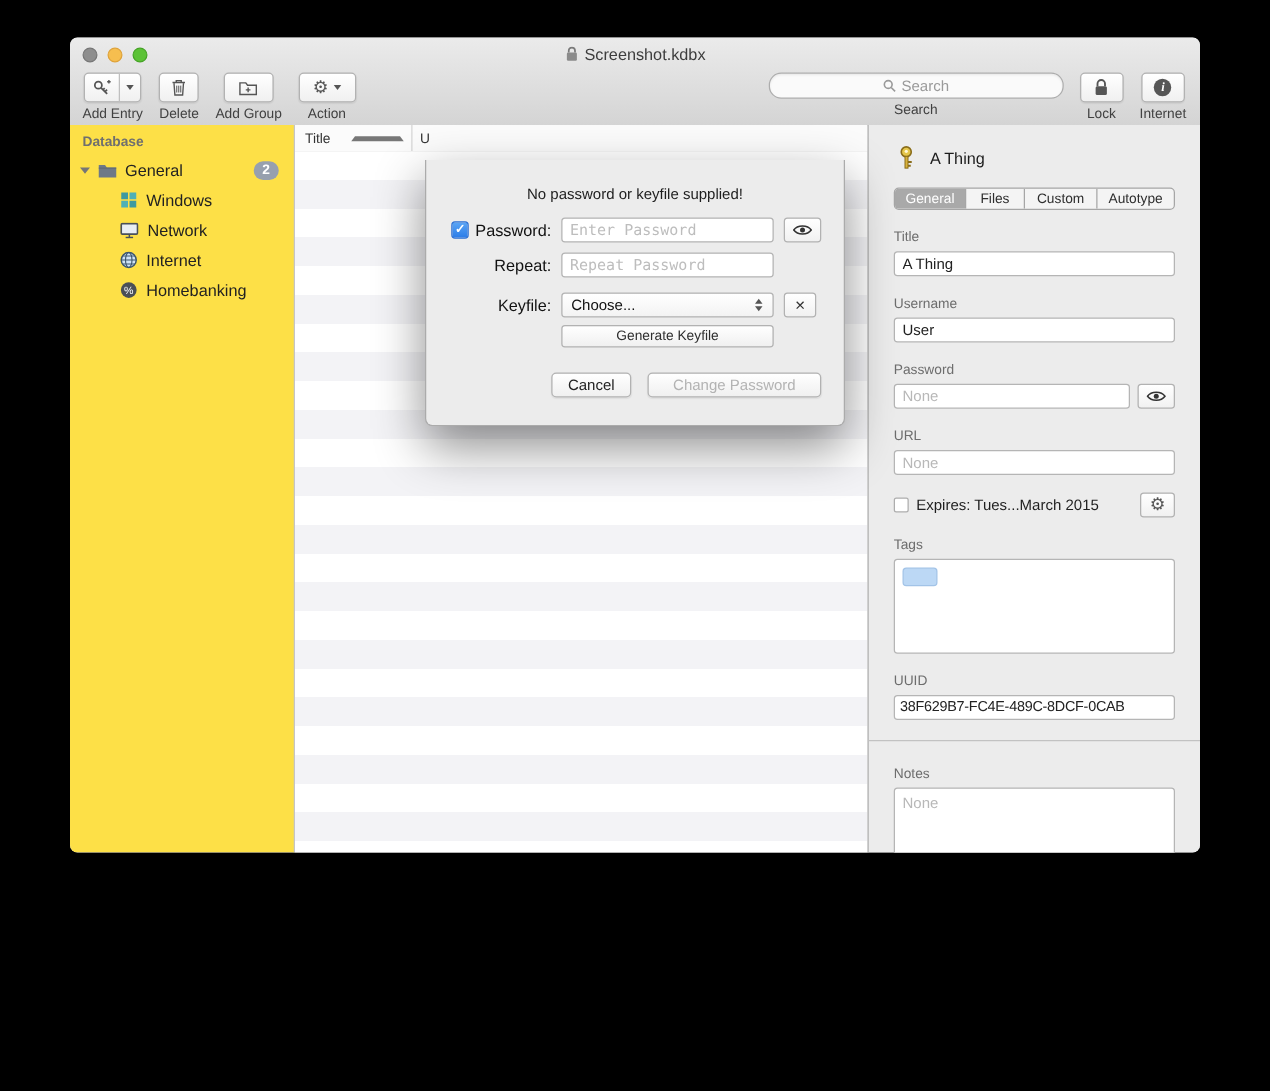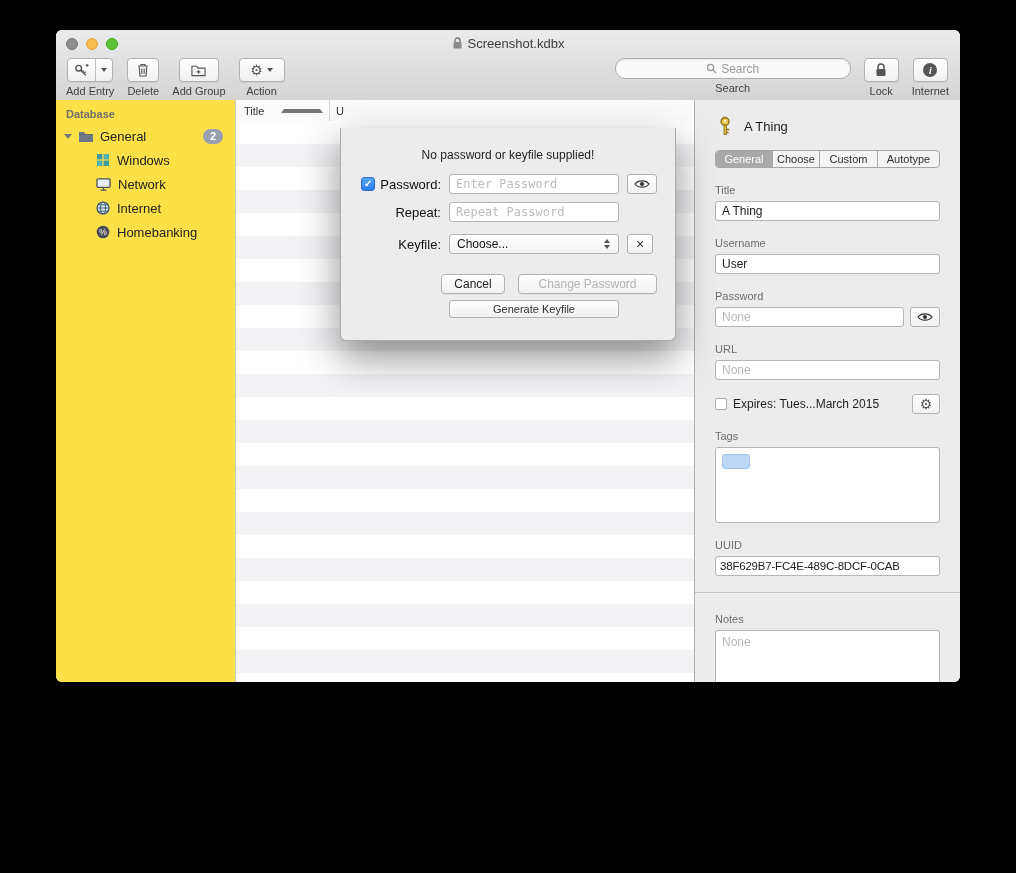--- a/index.html
+++ b/index.html
@@ -302,21 +302,21 @@
           <circle cx="10" cy="5.5" r="4" fill="#e5c64a" stroke="#8a6d1a" stroke-width="1.3"></circle>
           <circle cx="10" cy="5" r="1.3" fill="#fff8d8"></circle>
           <rect x="9" y="9" width="2.4" height="9.5" fill="#d9b23a" stroke="#8a6d1a" stroke-width="0.8"></rect>
           <path d="M11.4 13.5 h3 M11.4 16.5 h2.2" stroke="#8a6d1a" stroke-width="1.6"></path>
         </svg>
         <span>A Thing</span>
       </div>
 
       <div class="segmented">
         <div class="seg sel w1">General</div>
-        <div class="seg w2">Choose</div>
+        <div class="seg w2">Files</div>
         <div class="seg w3">Custom</div>
         <div class="seg w4">Autotype</div>
       </div>
 
       <div class="flabel">Title</div>
       <input class="tfield" type="text" value="A Thing" style="">
 
       <div class="flabel">Username</div>
       <input class="tfield" type="text" value="User" style="">
 
@@ -392,25 +392,25 @@
         <span class="parrows">
           <span class="tri-up-sm"></span>
             <span class="tri-down-sm"></span>
         </span>
       </div>
       <div class="smallbtn xbtn dside">
         <span>×</span>
       </div>
     </div>
 
+    <div class="drow mt6">
+      <div class="dlabel"></div>
+      <div class="genkeybtn">Generate Keyfile</div>
+    </div>
+
     <div class="drow mt20">
       <div class="dspacer"></div>
       <div class="dbtn cancelbtn">Cancel</div>
       <div class="dbtn cpbtn">Change Password</div>
     </div>
-
-    <div class="drow mt6">
-      <div class="dlabel"></div>
-      <div class="genkeybtn">Generate Keyfile</div>
-    </div>
   </div>
 
 </div>
 
 </body></html>

